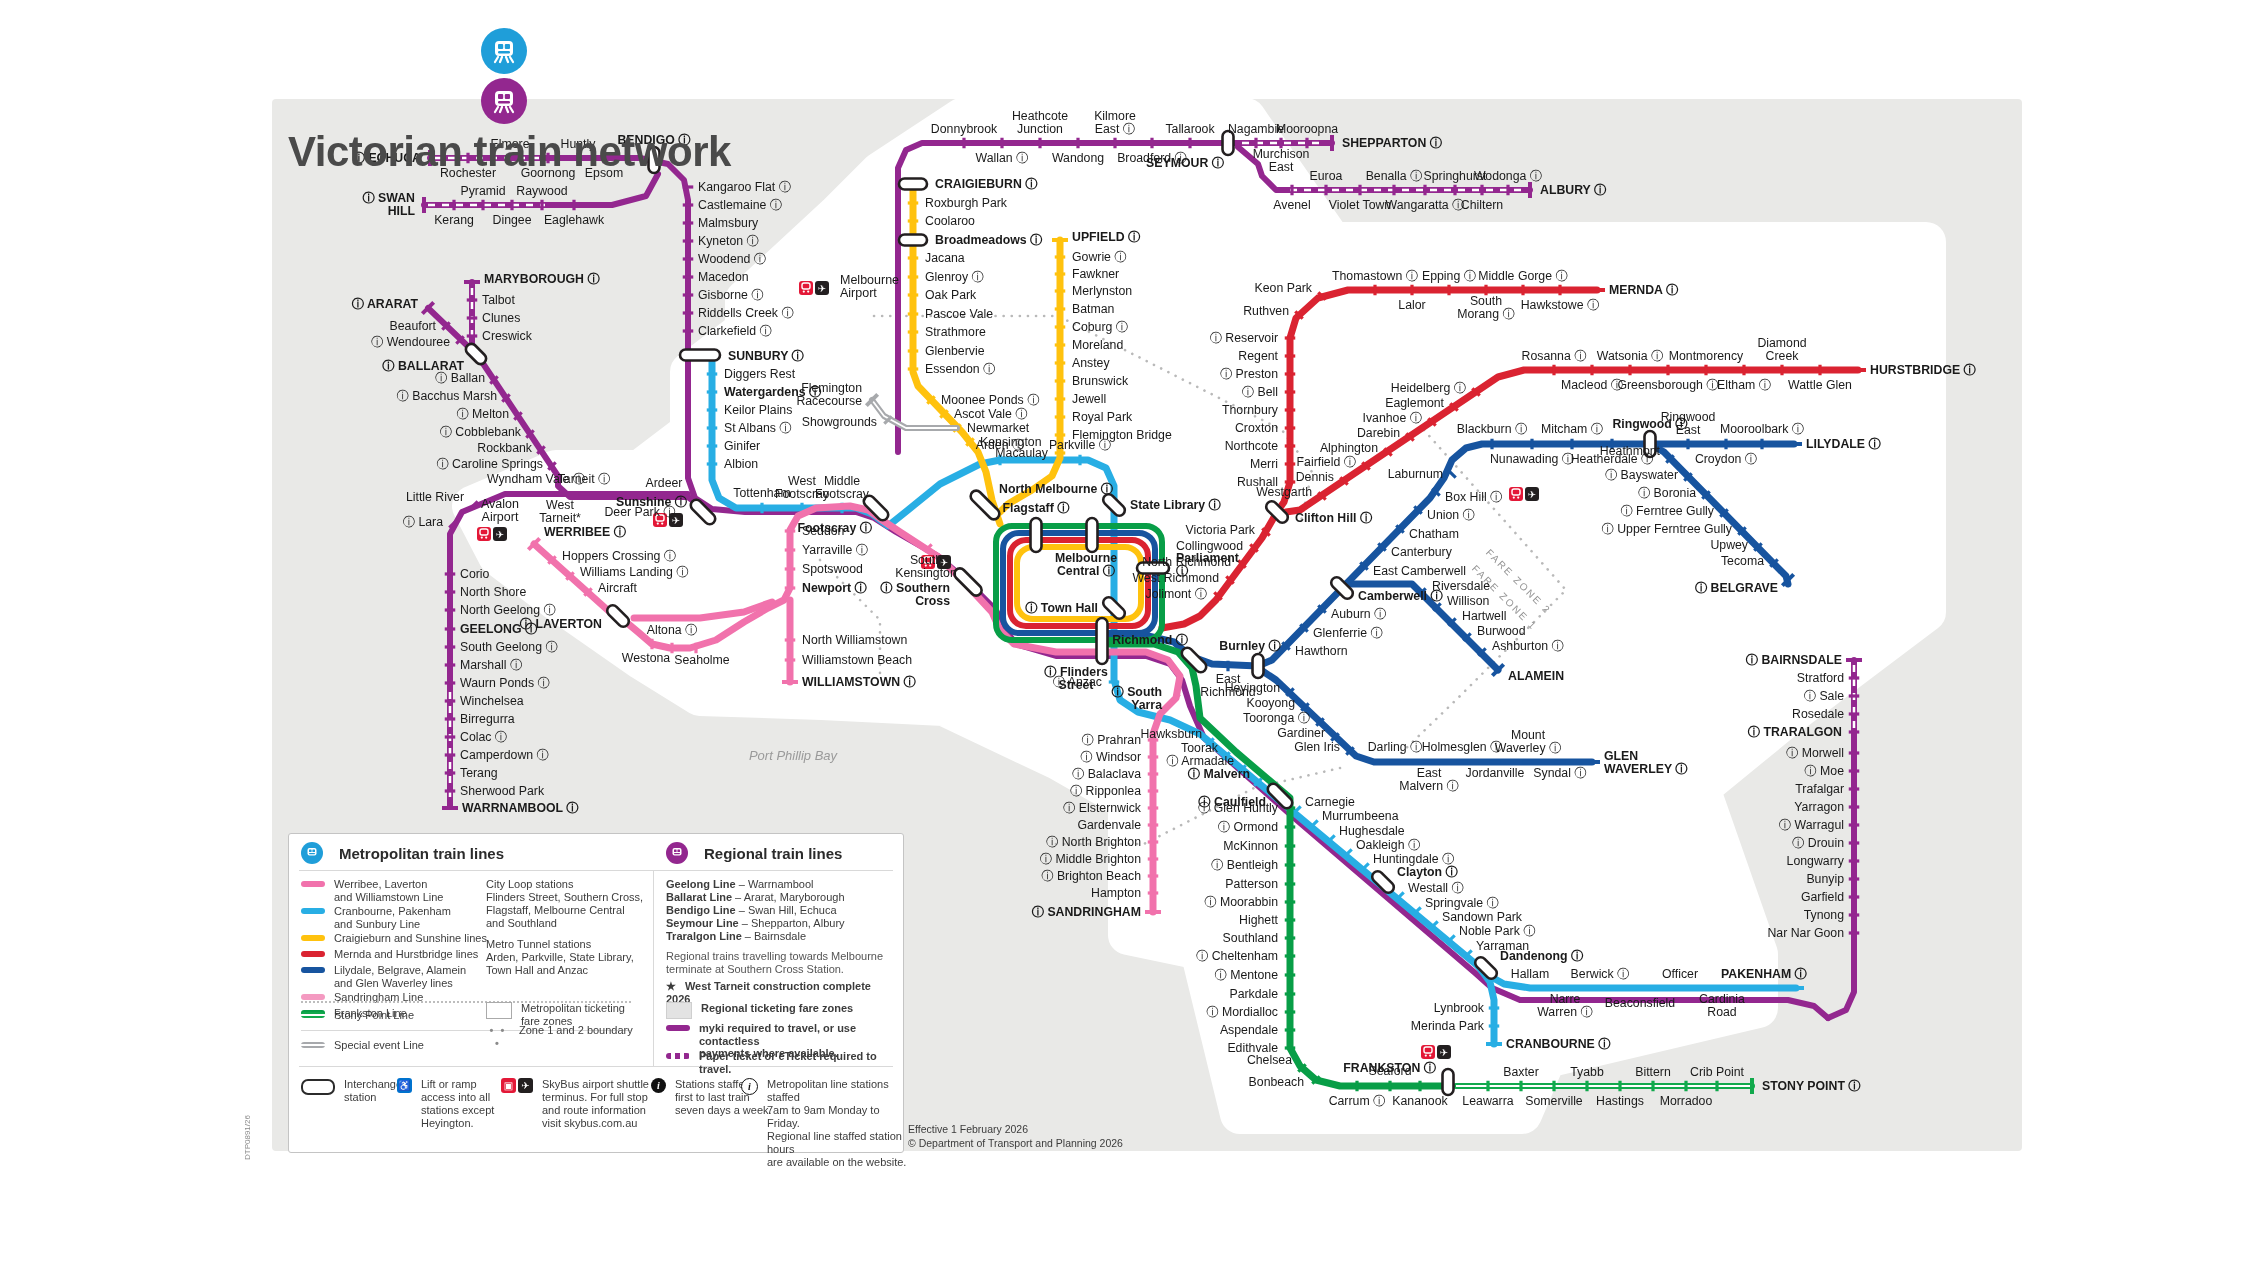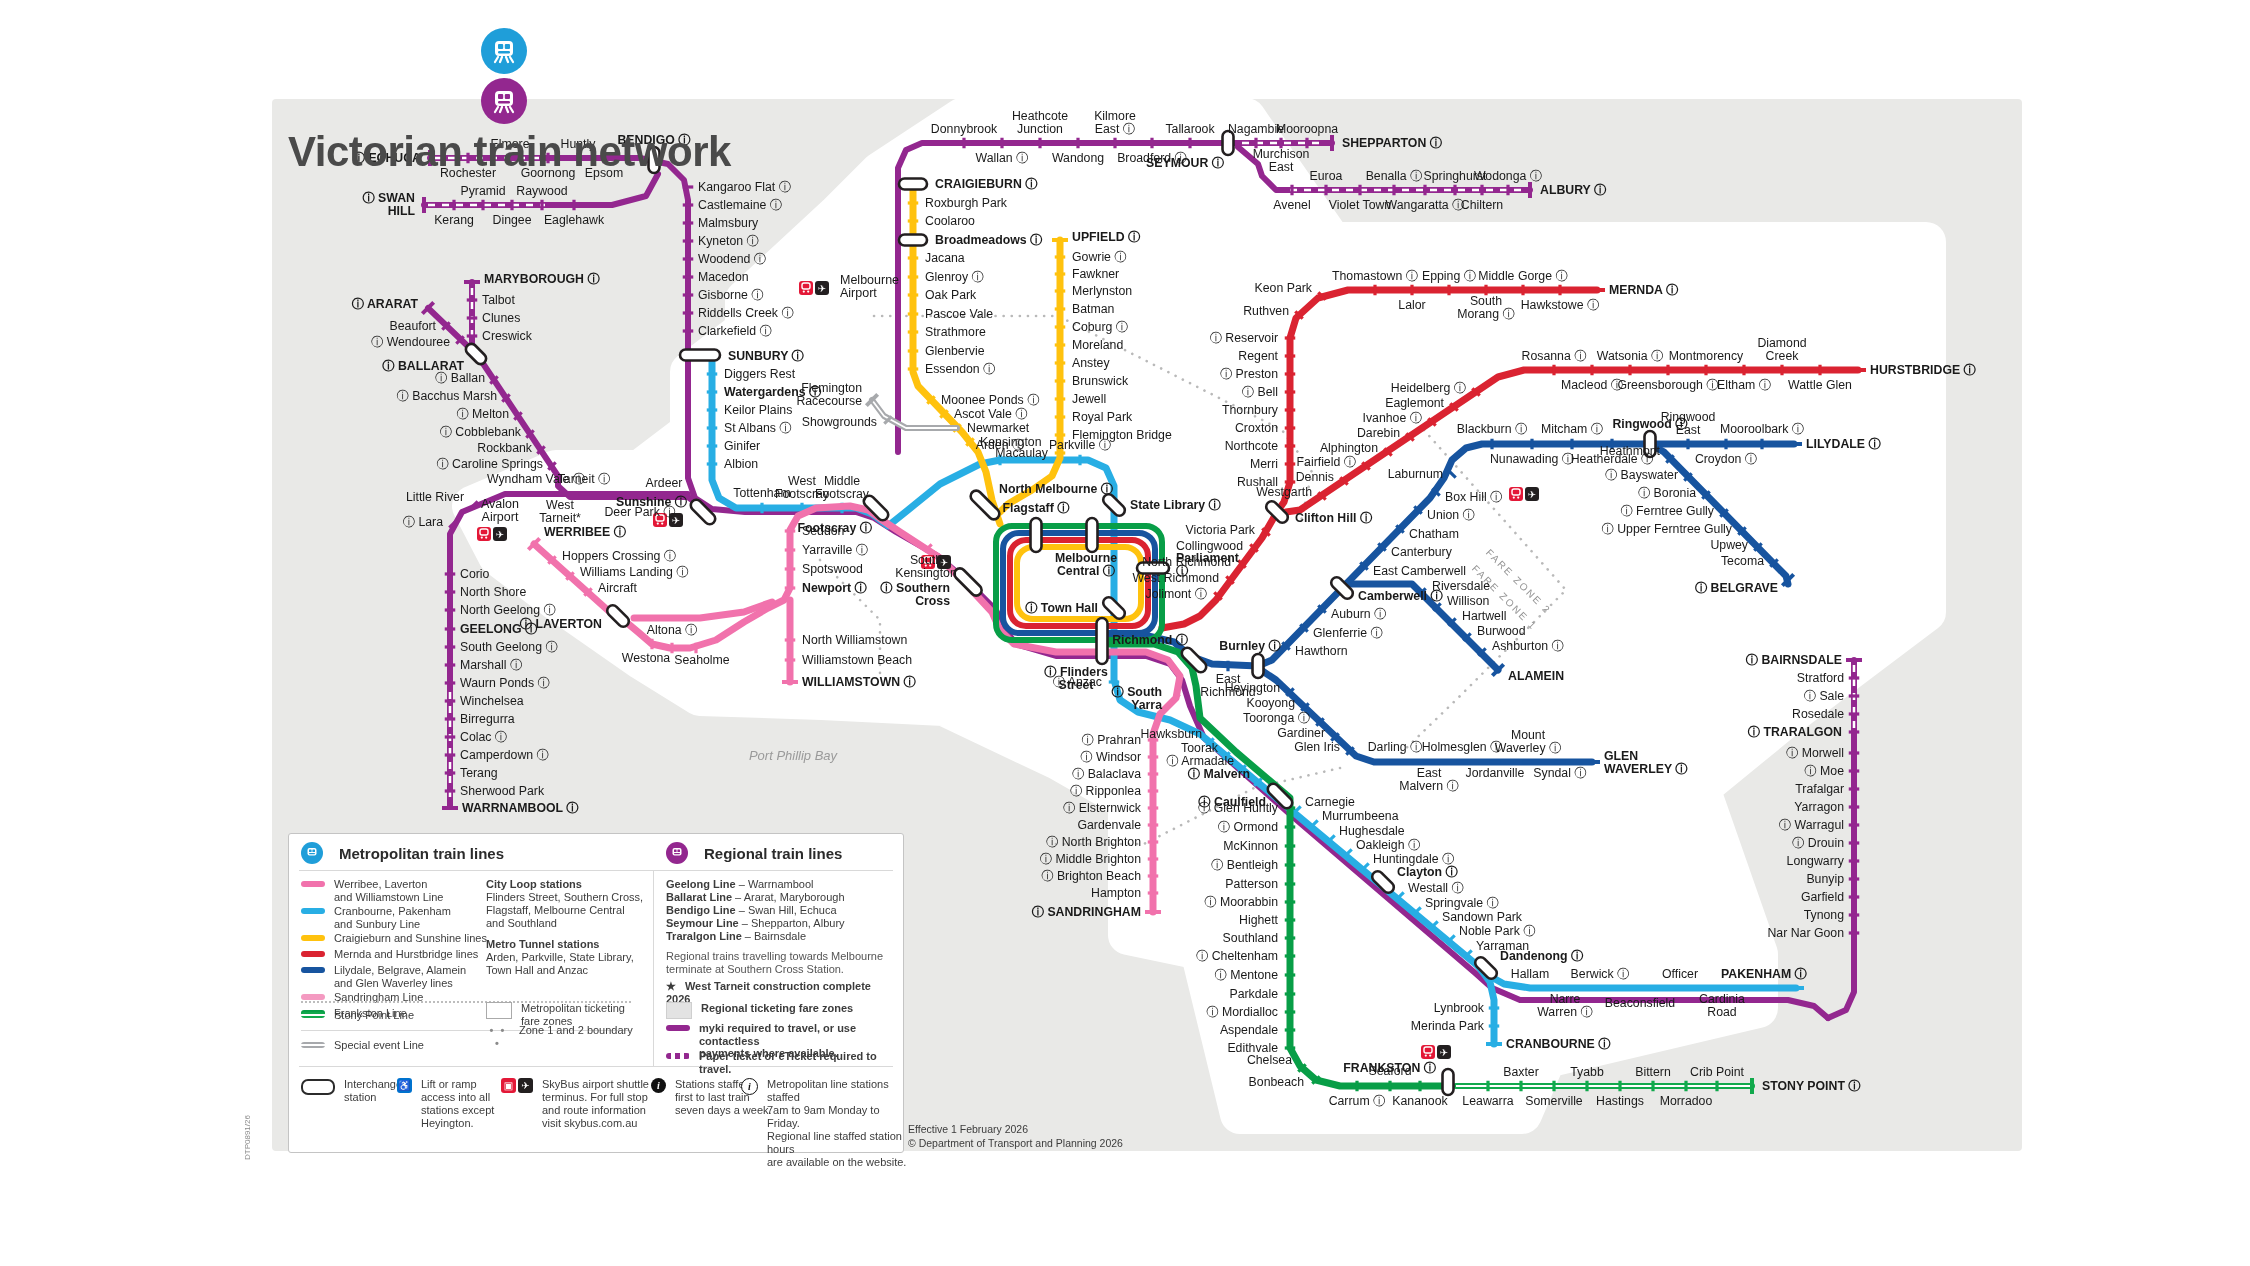--- a/index.html
+++ b/index.html
@@ -13,21 +13,21 @@
   
   #legend{position:absolute;left:288px;top:833px;width:614px;height:318px;background:#fff;border:1px solid #c4c4c4;border-radius:3px;z-index:4;font-size:11px;color:#3c3c3c;}
   .lg-head{position:absolute;top:8px;display:flex;align-items:center;gap:16px;font-size:15px;font-weight:bold;color:#2b2b2b;}
   .lg-head .mini-logo{width:22px;height:22px;border-radius:50%;display:flex;align-items:center;justify-content:center;}
   #legend .hr{position:absolute;left:10px;right:10px;top:36px;border-top:1px solid #d9d9d9;}
   .sw{width:24px;height:6px;border-radius:3px;flex:0 0 auto;margin-top:3px;}
   .lg-item{position:absolute;display:flex;gap:9px;line-height:12.5px;}
   .vdiv{position:absolute;left:364px;top:36px;bottom:86px;border-left:1px solid #d9d9d9;}
   .hdiv{position:absolute;left:10px;right:10px;top:232px;border-top:1px solid #d9d9d9;}
   .lg-block{position:absolute;line-height:12.5px;}
-  .lg-block .bt{font-weight:bold;}
+  .lg-block .bt{font-weight:normal;}
   .dotsep{position:absolute;border-top:2px dotted #bdbdbd;}
   .solsep{position:absolute;border-top:1px solid #d9d9d9;}
   .oval-ic{width:30px;height:12px;border:2.5px solid #2b2b2b;border-radius:7px;background:#fff;flex:0 0 auto;margin-top:1px;}
   .badge{width:15px;height:15px;border-radius:3px;color:#fff;font-size:10px;display:flex;align-items:center;justify-content:center;flex:0 0 auto;}
   .info-b{width:15px;height:15px;border-radius:50%;background:#111;color:#fff;font-weight:bold;font-style:italic;font-size:10px;display:flex;align-items:center;justify-content:center;flex:0 0 auto;font-family:"Liberation Serif",serif;}
   .info-o{width:15px;height:15px;border-radius:50%;background:#fff;border:1.5px solid #111;color:#111;font-weight:bold;font-style:italic;font-size:10px;display:flex;align-items:center;justify-content:center;flex:0 0 auto;font-family:"Liberation Serif",serif;}
   .zbox{width:24px;height:15px;border:1px solid #aaa;background:#fff;flex:0 0 auto;}
   .zbox.grey{background:#e3e3e3;border-color:#cfcfcf;}
   .zdots{width:24px;text-align:center;color:#8a8a8a;letter-spacing:2px;flex:0 0 auto;font-weight:bold;}
   #footer-text{position:absolute;left:908px;top:1122px;font-size:10.5px;color:#3c3c3c;line-height:14px;z-index:4;}

